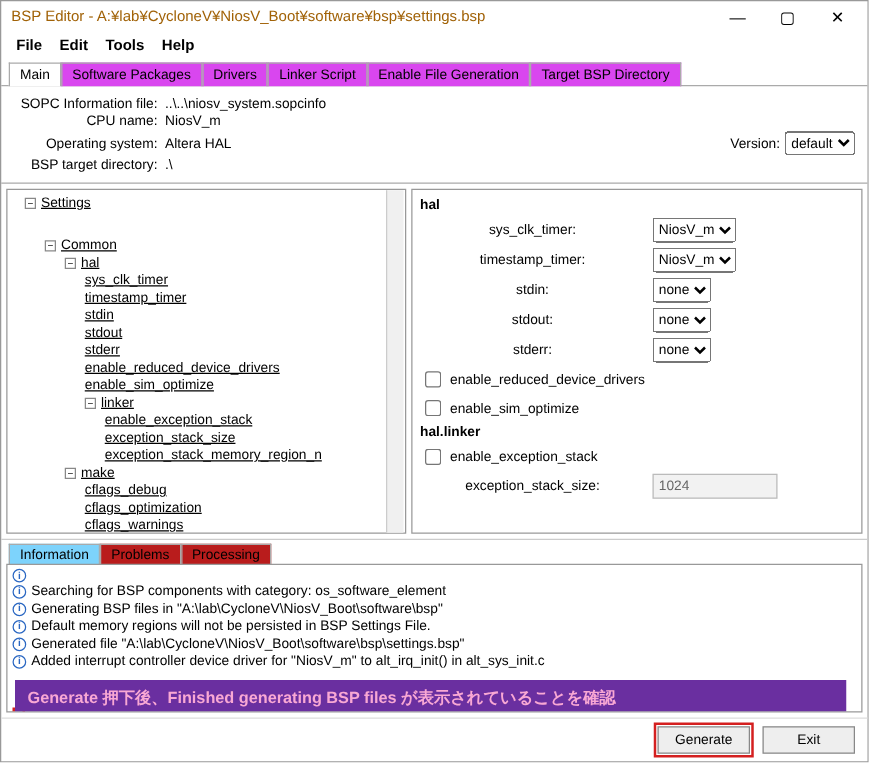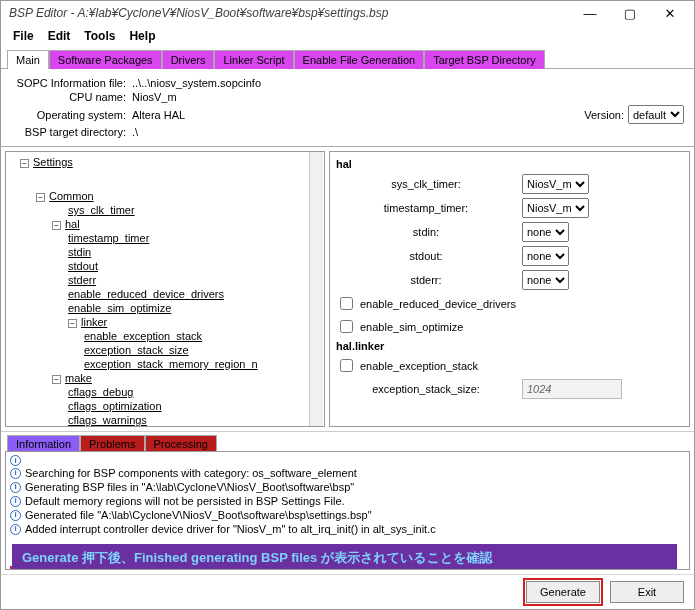--- a/index.html
+++ b/index.html
@@ -8,21 +8,21 @@
     font-family: "Segoe UI", Tahoma, sans-serif;
     font-size: 11px;
     background: #fff;
     color: #000;
     width: 695px;
     height: 610px;
     overflow: hidden;
   }
   .window { width: 695px; height: 610px; border: 1px solid #999; background: #fff; display: flex; flex-direction: column; }
   .titlebar { display: flex; align-items: center; height: 28px; padding: 0 4px 0 8px; }
-  .titlebar-title { flex: 1; font-size: 12px; color: #404040; font-style: italic; }
+  .titlebar-title { flex: 1; font-size: 12px; color: #a16207; }
   .titlebar-btns { display: flex; gap: 0; }
   .titlebar-btn { width: 40px; height: 24px; display: flex; align-items: center; justify-content: center; font-size: 13px; color: #000; }
   .menubar { display: flex; gap: 2px; padding: 2px 6px; font-size: 12px; font-weight: bold; }
   .menubar span { padding: 2px 6px; }
   .tabbar { display: flex; border-bottom: 1px solid #aaa; padding: 2px 2px 0 6px; gap: 0; font-size: 11px; }
   .tab { padding: 3px 8px; border: 1px solid #aaa; border-bottom: none; background: #d946ef; position: relative; top: 1px; }
   .tab.active { background: #fff; }
   .infopanel { padding: 6px 10px; font-size: 11px; }
   .infopanel-row { display: flex; margin: 2px 0; align-items: center; }
   .infopanel-label { width: 115px; text-align: right; color: #000; margin-right: 6px; }
@@ -36,30 +36,30 @@
   .tree-indent-2 { padding-left: 28px; margin-top: 20px; }
   .tree-indent-3 { padding-left: 44px; }
   .tree-indent-4 { padding-left: 60px; }
   .tree-indent-5 { padding-left: 76px; }
   .tree-toggle { display:inline-block; width:9px; height:9px; border:1px solid #888; font-size:8px; line-height:7px; text-align:center; margin-right:4px; vertical-align:middle; }
   .props-pane { flex: 1; border: 1px solid #999; margin: 4px 4px 4px 0; overflow: auto; padding: 4px 6px; font-size: 11px; }
   .props-header { font-weight: bold; margin: 2px 0 4px; }
   .prop-row { display: flex; align-items: center; margin: 4px 0; gap: 6px; }
   .prop-label { width: 180px; text-align: center; }
   .prop-value select, .prop-value input[type=text] { font-size: 11px; height: 20px; }
-  .prop-value input[type=text] { width: 100px; border:1px solid #bbb; padding:1px 4px;font-style:italic; }
+  .prop-value input[type=text] { width: 100px; border:1px solid #bbb; padding:1px 4px; }
   .prop-value input.disabled { background:#f2f2f2; color:#666; }
   .chk { display: flex; align-items: center; gap: 4px; margin: 4px 0; }
   .bottom-tabs { display: flex; padding: 2px 6px 0; gap:0; font-size:11px; border-top:1px solid #ccc; }
   .btab { padding: 2px 8px; border:1px solid #aaa; border-bottom:none; background:#b91c1c; position:relative; top:1px; }
-  .btab.active { background:#8b5cf6; }
+  .btab.active { background:#7dd3fc; }
   .logpanel { border:1px solid #999; margin: 0 4px 4px; padding: 3px 4px; height: 140px; overflow: hidden; font-size:11px; line-height:14px; position:relative; }
   .logline { display:flex; align-items:center; gap:4px; }
   .info-icon { width:11px; height:11px; border-radius:50%; border:1px solid #2a67c2; color:#2a67c2; font-size:8px; display:flex; align-items:center; justify-content:center; font-weight:bold; }
-  .annotation-banner { position:absolute; left:6px; right:12px; top:92px; background:#6a2fa0; color:#7dd3fc; font-weight:bold; padding:7px 10px; font-size:13px; }
+  .annotation-banner { position:absolute; left:6px; right:12px; top:92px; background:#6a2fa0; color:#f9a8d4; font-weight:bold; padding:7px 10px; font-size:13px; }
   .highlight-box { border:2px solid #d42020; padding:1px 3px; display:inline-block; }
   .buttonbar { display:flex; justify-content:flex-end; gap:10px; padding: 6px 10px; border-top:1px solid #ddd; }
   .btn { min-width:74px; height:22px; border:1px solid #888; background:#eee; font-size:11px; display:flex; align-items:center; justify-content:center; }
   .btn.highlight { outline:2px solid #d42020; outline-offset:1px; }
   .scroll-hint { position:absolute; right:1px; top:0; bottom:0; width:14px; background:#f0f0f0; border-left:1px solid #ccc; }
 </style>
 </head>
 <body>
 
 <div class="window">
@@ -111,22 +111,22 @@
     <div class="infopanel-row">
       <div class="infopanel-label">BSP target directory:</div>
       <div class="infopanel-value">.\</div>
     </div>
   </div>
 
   <div class="content">
     <div class="tree-pane">
       <div class="tree-node tree-indent-1"><span class="tree-toggle">−</span><span>Settings</span></div>
       <div class="tree-node tree-indent-2"><span class="tree-toggle">−</span><span>Common</span></div>
+      <div class="tree-node tree-indent-3"><span class="tree-toggle">−</span><span>hal</span></div>
       <div class="tree-node tree-indent-4">sys_clk_timer</div>
-      <div class="tree-node tree-indent-3"><span class="tree-toggle">−</span><span>hal</span></div>
       <div class="tree-node tree-indent-4">timestamp_timer</div>
       <div class="tree-node tree-indent-4">stdin</div>
       <div class="tree-node tree-indent-4">stdout</div>
       <div class="tree-node tree-indent-4">stderr</div>
       <div class="tree-node tree-indent-4">enable_reduced_device_drivers</div>
       <div class="tree-node tree-indent-4">enable_sim_optimize</div>
       <div class="tree-node tree-indent-4"><span class="tree-toggle">−</span><span>linker</span></div>
       <div class="tree-node tree-indent-5">enable_exception_stack</div>
       <div class="tree-node tree-indent-5">exception_stack_size</div>
       <div class="tree-node tree-indent-5">exception_stack_memory_region_n</div>

